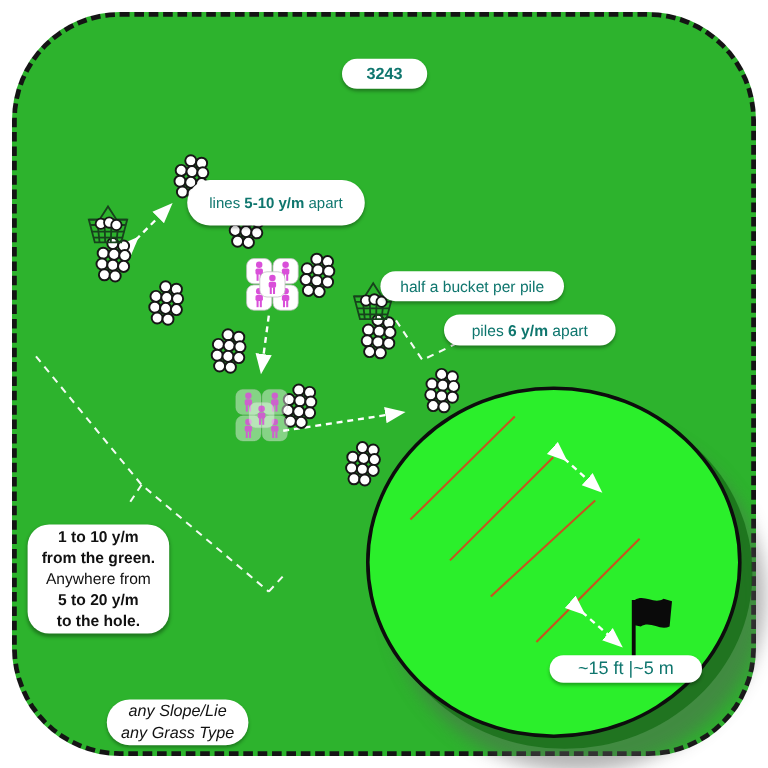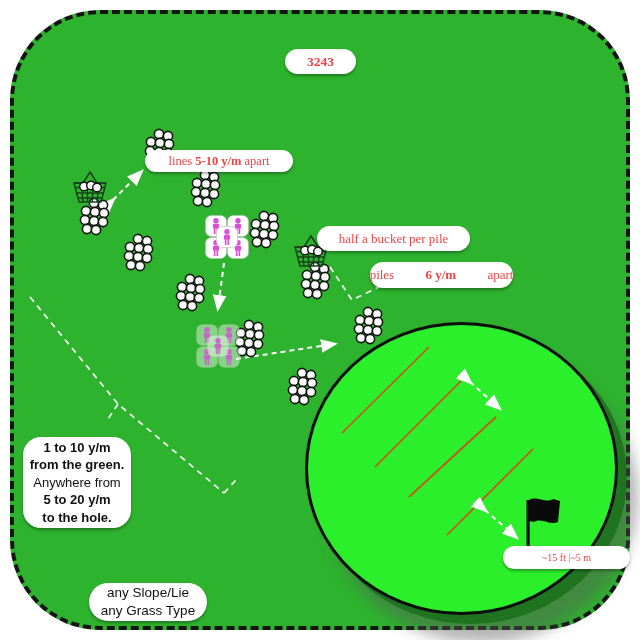--- a/index.html
+++ b/index.html
@@ -6,34 +6,34 @@
   .stage{position:relative;width:640px;height:640px;background:#ffffff;overflow:hidden;
          font-family:"Liberation Sans", sans-serif;color:#111;}
   .field{position:absolute;left:10px;top:10px;width:620px;height:620px;box-sizing:border-box;
          background:#2db32d;border:4px dashed #141414;border-radius:90px;z-index:1;}
   .green-ellipse{position:absolute;left:305px;top:322px;width:313px;height:293px;box-sizing:border-box;
          background:#2bef2b;border:3px solid #0d0d0d;border-radius:50%;z-index:2;
          box-shadow:9px 9px 0 rgba(16,105,16,.68), 20px 28px 14px rgba(90,90,90,.45);}
   #scene{position:absolute;left:0;top:0;width:640px;height:640px;z-index:3;pointer-events:none;}
   .pill{position:absolute;z-index:4;background:#ffffff;border-radius:999px;
         display:flex;align-items:center;justify-content:center;white-space:pre;
-        box-shadow:0 2px 3px rgba(0,0,0,.32);font-size:12.5px;color:#ef4444;font-family:Liberation Serif, serif;}
+        box-shadow:0 2px 3px rgba(0,0,0,.32);font-size:12.5px;color:#0f766e;}
   .pill b{font-weight:bold;}
   #badge{left:285px;top:49px;width:71px;height:25px;font-weight:bold;font-size:13.5px;}
-  #lbl-lines{left:145px;top:150px;width:148px;height:22px;}
+  #lbl-lines{left:156px;top:150px;width:148px;height:38px;}
   #lbl-bucket{left:317px;top:226px;width:153px;height:25px;font-size:13px;}
-  #lbl-piles{left:370px;top:262px;width:143px;height:26px;font-size:13px;gap:28px;}
+  #lbl-piles{left:370px;top:262px;width:143px;height:26px;font-size:13px;}
   #lbl-six{left:492px;top:374px;width:112px;height:23px;}
-  #lbl-fifteen{left:458px;top:546px;width:127px;height:23px;font-size:10px;margin-left:45px;}
-  #box-info{left:23px;top:437px;width:108px;height:91px;border-radius:18px;z-index:4;position:absolute;
+  #lbl-fifteen{left:458px;top:546px;width:127px;height:23px;font-size:15px;}
+  #box-info{left:23px;top:437px;width:118px;height:91px;border-radius:18px;z-index:4;position:absolute;
         background:#fff;box-shadow:0 2px 3px rgba(0,0,0,.32);display:flex;flex-direction:column;
         align-items:center;justify-content:center;font-size:13px;line-height:17.5px;text-align:center;}
   #box-cond{left:89px;top:583px;width:118px;height:38px;border-radius:999px;z-index:4;position:absolute;
         background:#fff;box-shadow:0 2px 3px rgba(0,0,0,.32);display:flex;flex-direction:column;
-        align-items:center;justify-content:center;font-size:13.5px;line-height:18px;text-align:center;}
+        align-items:center;justify-content:center;font-size:13.5px;line-height:18px;text-align:center;font-style:italic;}
 </style>
 </head>
 <body>
 
 <div class="stage">
   <div class="field"></div>
   <div class="green-ellipse"></div>
 
   <svg id="scene" viewBox="0 0 640 640">
       <defs>

